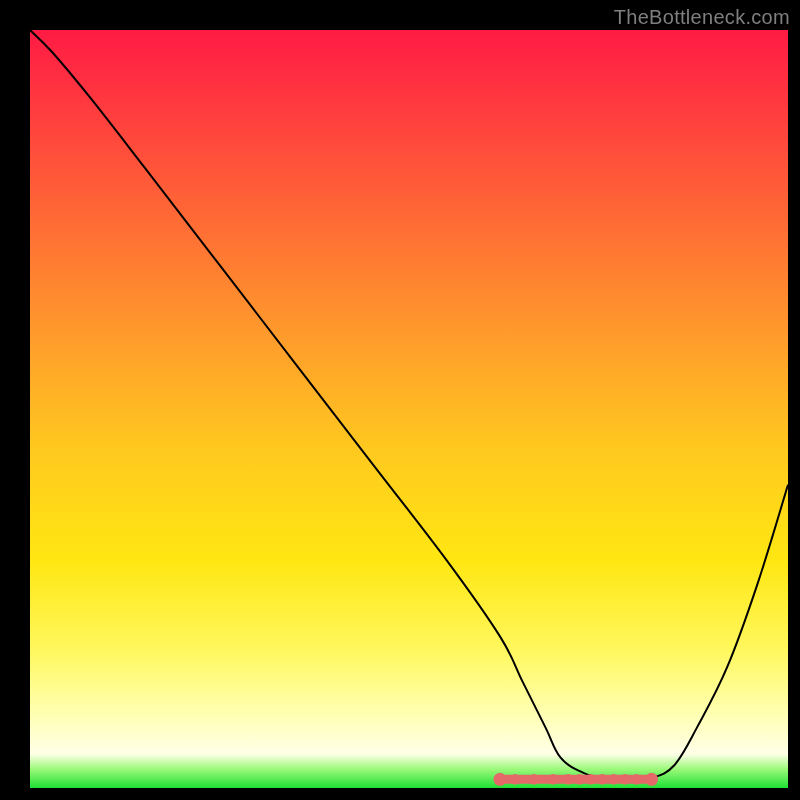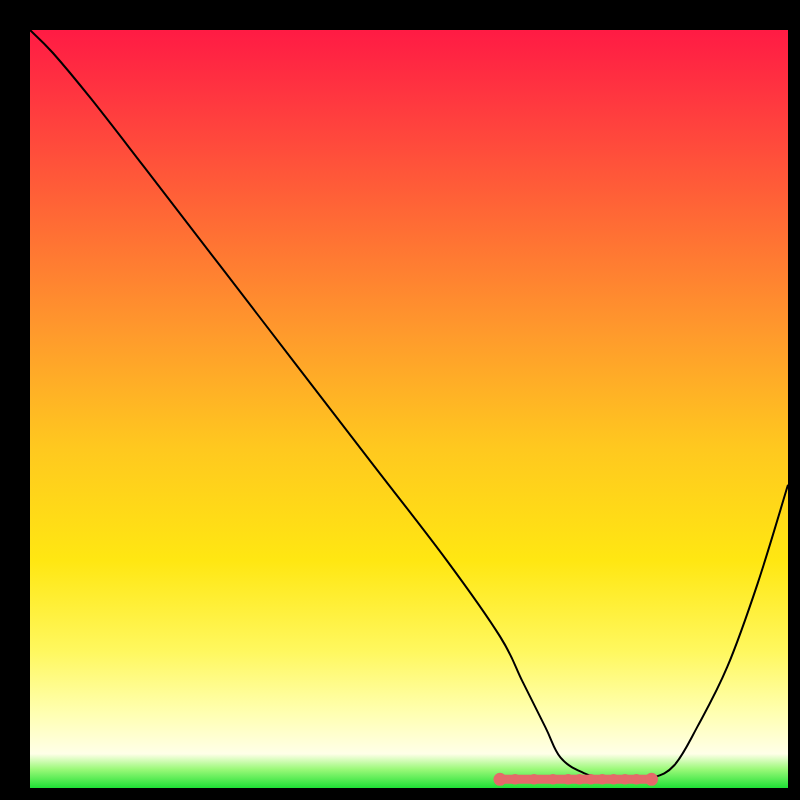--- a/index.html
+++ b/index.html
@@ -33,20 +33,21 @@
     left: 0;
     top: 0;
     width: 800px;
     height: 800px;
   }
 </style>
 </head>
 <body>
 
 <div class="stage">
+  <div class="watermark">TheBottleneck.com</div>
   <svg class="plot" viewBox="0 0 800 800" preserveAspectRatio="none">
     <defs>
       <linearGradient id="bg-grad" x1="0" y1="0" x2="0" y2="1">
           <stop offset="0.00%" stop-color="#ff1b44"></stop>
           <stop offset="10.00%" stop-color="#ff3a3f"></stop>
           <stop offset="25.00%" stop-color="#ff6a35"></stop>
           <stop offset="40.00%" stop-color="#ff9a2c"></stop>
           <stop offset="55.00%" stop-color="#ffc81f"></stop>
           <stop offset="70.00%" stop-color="#ffe712"></stop>
           <stop offset="82.00%" stop-color="#fff85f"></stop>

